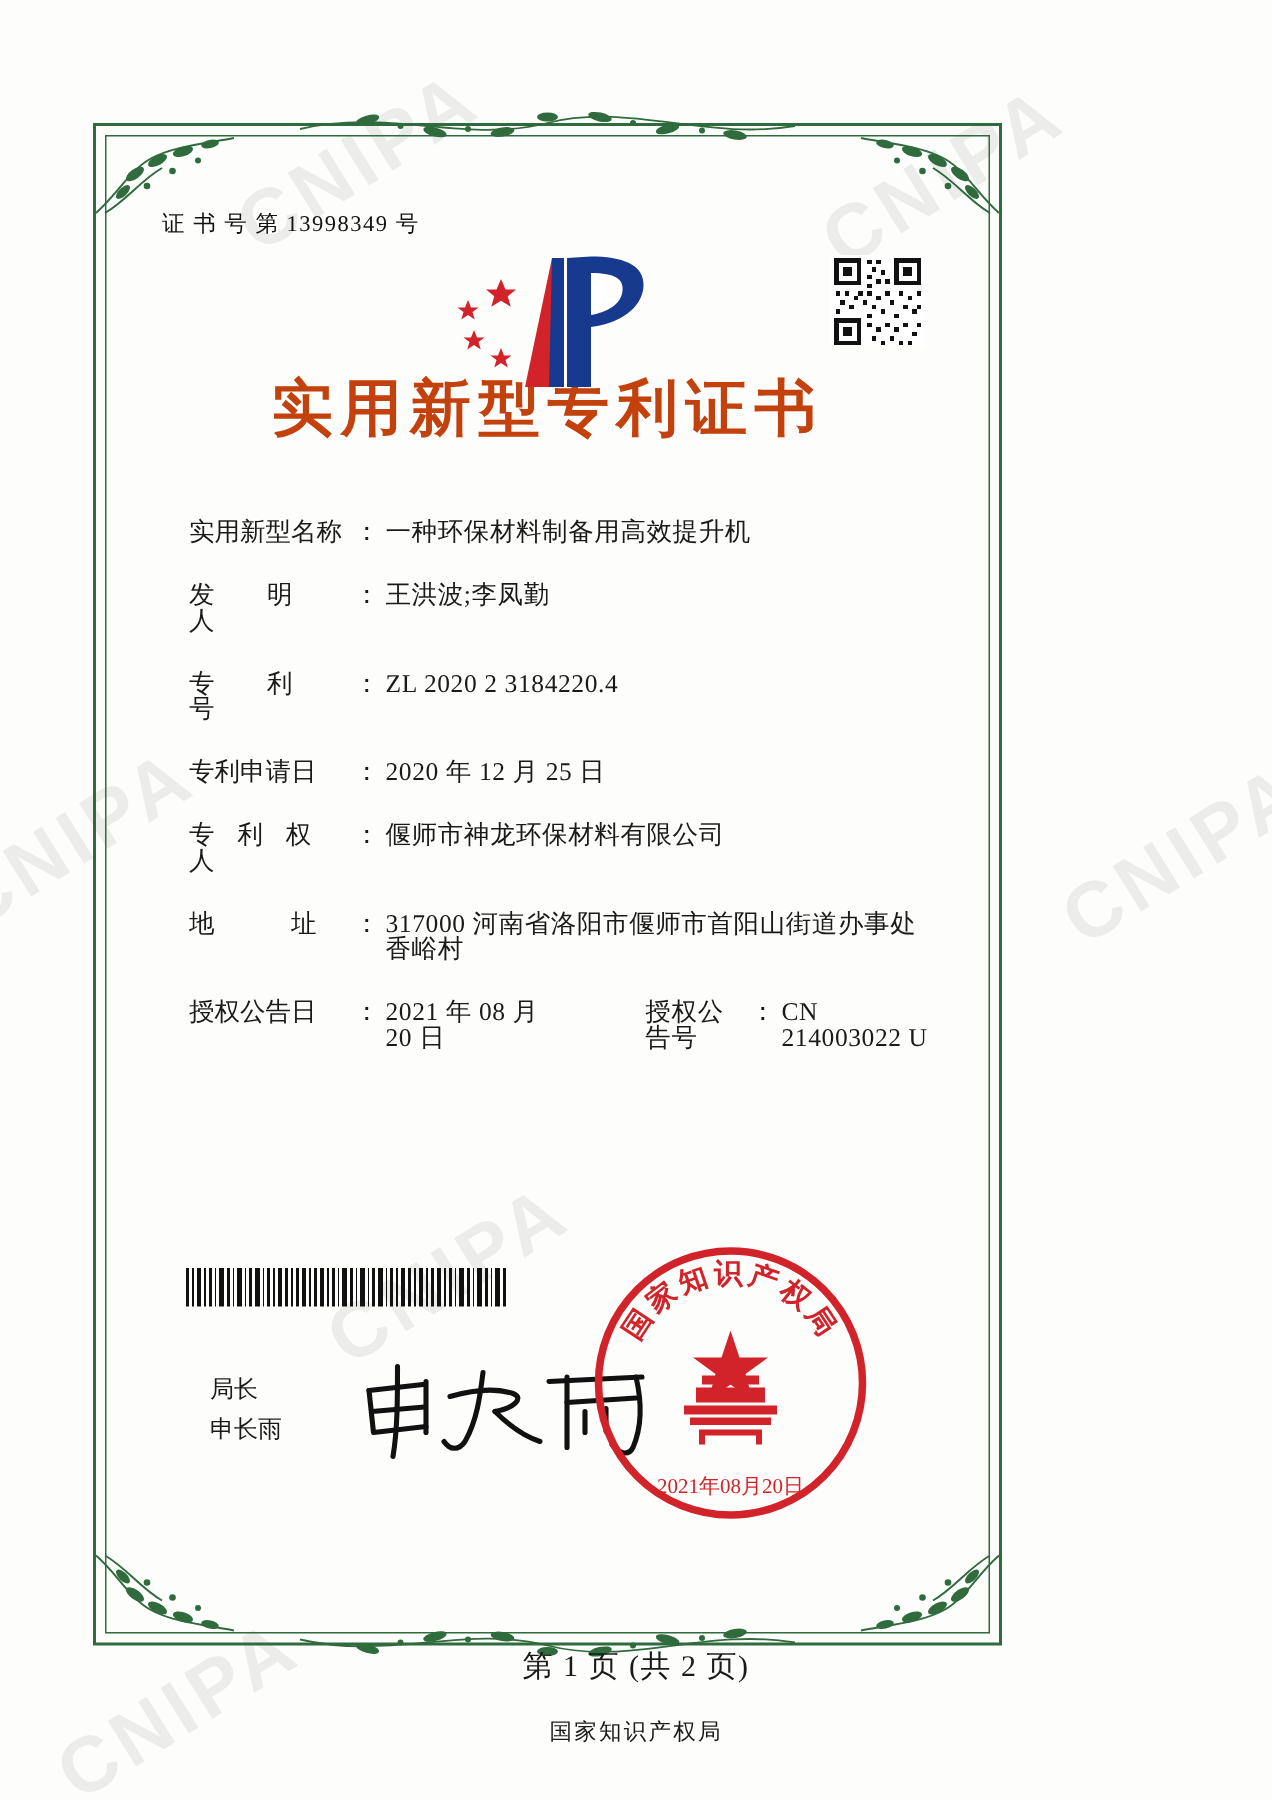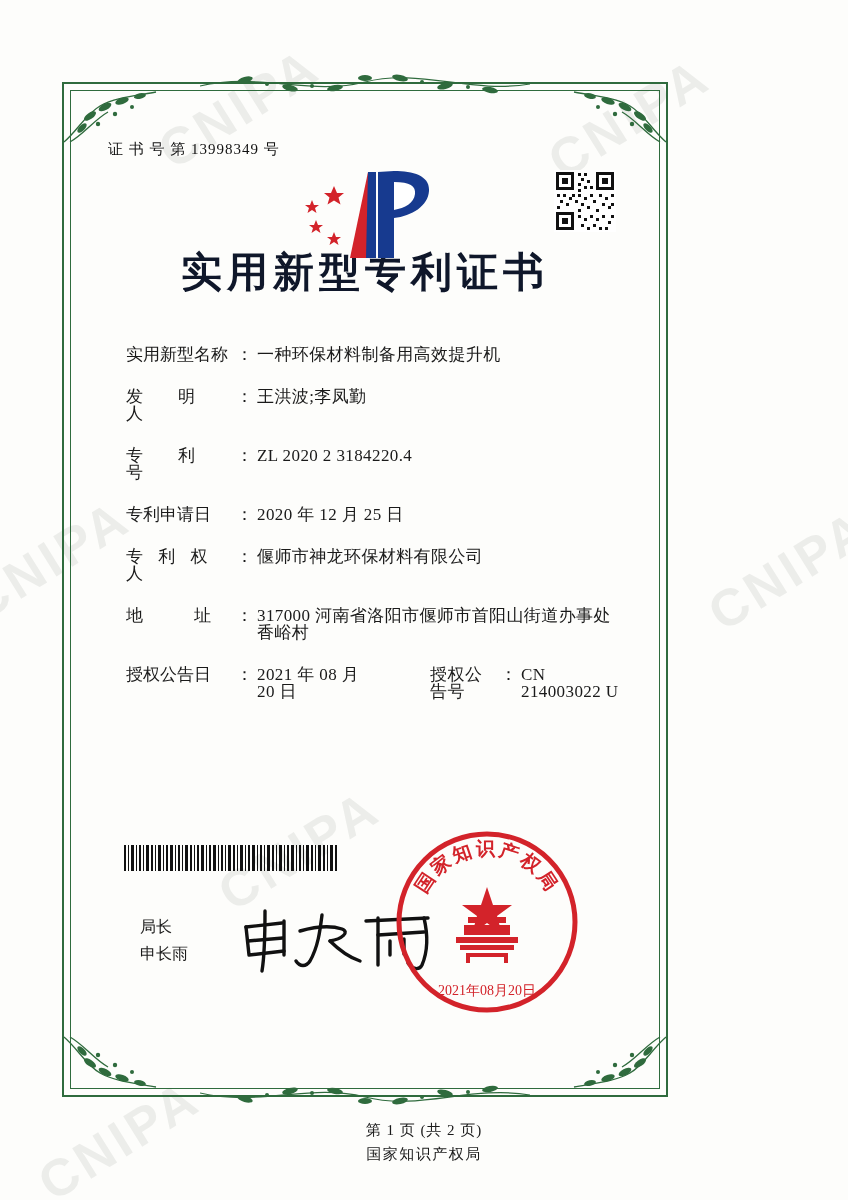--- a/index.html
+++ b/index.html
@@ -63,21 +63,21 @@
 
   
   .qr{
     position:absolute;right:6px;top:42px;width:62px;height:62px;
   }
 
   .title{
     text-align:center;margin-top:86px;
     font-size:41px;font-weight:700;letter-spacing:5px;
     font-family:"DejaVu Serif","Liberation Serif",serif;
-    color:#0f172a;
+    color:#c2410c;
   }
 
   .fields{margin-top:46px;padding-left:18px;font-size:17px;line-height:1;}
   .field{display:flex;margin-bottom:25px;align-items:baseline;}
   .f-label{width:110px;flex:none;letter-spacing:0px;}
   .f-label.sp4{letter-spacing:9px;}
   .f-label.sp3{letter-spacing:5.5px;}
   .f-colon{margin-right:4px;}
   .f-value{letter-spacing:0.4px;}
   .field.two-col .f-second-label{margin-left:56px;letter-spacing:0.5px;}
@@ -101,21 +101,21 @@
   }
 
   
   .seal{
     position:absolute;right:42px;bottom:52px;width:186px;height:186px;
   }
 
   
   .page-no{
     position:absolute;left:0;right:0;top:1097px;text-align:center;
-    font-size:15px;letter-spacing:1px;z-index:3;margin-top:24px;
+    font-size:20px;letter-spacing:1px;z-index:3;
   }
   .footer-note{
     position:absolute;left:0;right:0;top:1145px;text-align:center;
     font-size:15px;letter-spacing:1.5px;z-index:3;
   }
 </style>
 </head>
 <body>
 
 <div class="watermark-layer">

